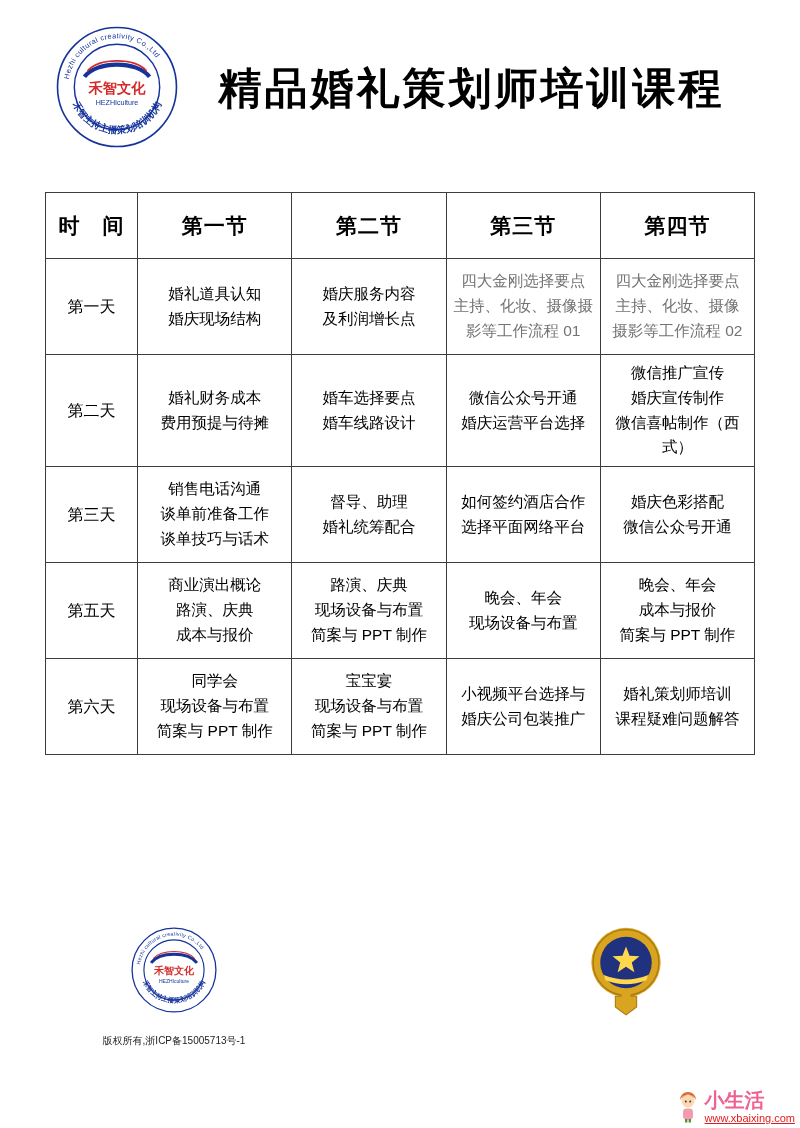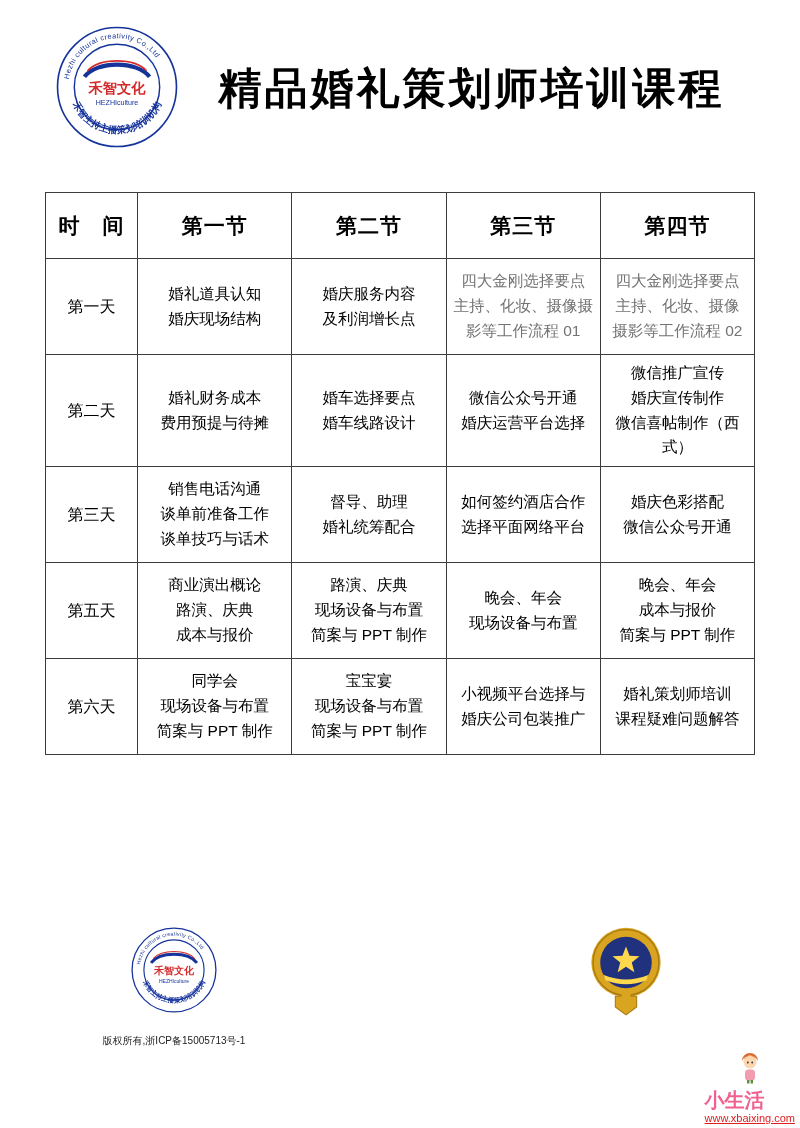--- a/index.html
+++ b/index.html
@@ -41,21 +41,21 @@
   }
   .footer-item { display: flex; flex-direction: column; align-items: center; width: 232px; }
   .icon-box { height: 100px; display: flex; flex-direction: column; align-items: center; justify-content: center; }
   .copyright { font-size: 10px; color: #222; margin-top: 14px; }
   .police-record { font-size: 15px; font-weight: bold; color: #000; margin-top: 14px; }
   .baidu-name { color: #2a4fd0; font-weight: bold; font-size: 17px; letter-spacing: 3px; margin-top: 4px; }
   .baidu-en { font-size: 7px; color: #8a8a8a; letter-spacing: 1.5px; }
   .baidu-cert { font-size: 14.5px; color: #000; margin-top: 14px; }
 
   
-  .watermark { position: absolute; right: 5px; bottom: 3px; display: flex; align-items: center; gap: 5px; flex-direction: column; }
+  .watermark { position: absolute; right: 5px; bottom: 3px; display: flex; align-items: center; gap: 5px; }
   .wm-text { display: flex; flex-direction: column; align-items: flex-start; line-height: 1.15; }
   .wm-name { color: #f0618f; font-size: 20px; font-weight: bold; }
   .wm-url { color: #e02020; font-size: 11px; text-decoration: underline; }
 </style>
 </head>
 <body>
 
 <div class="page">
 
   <div class="header">

